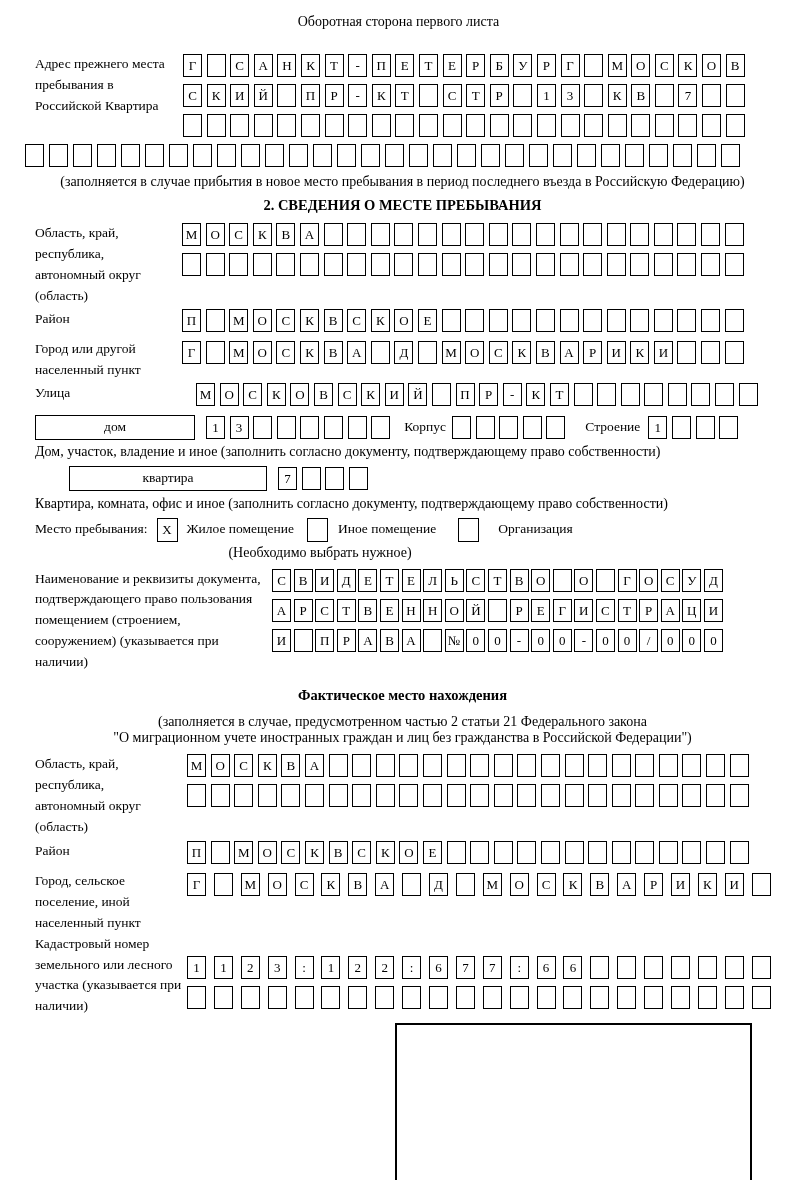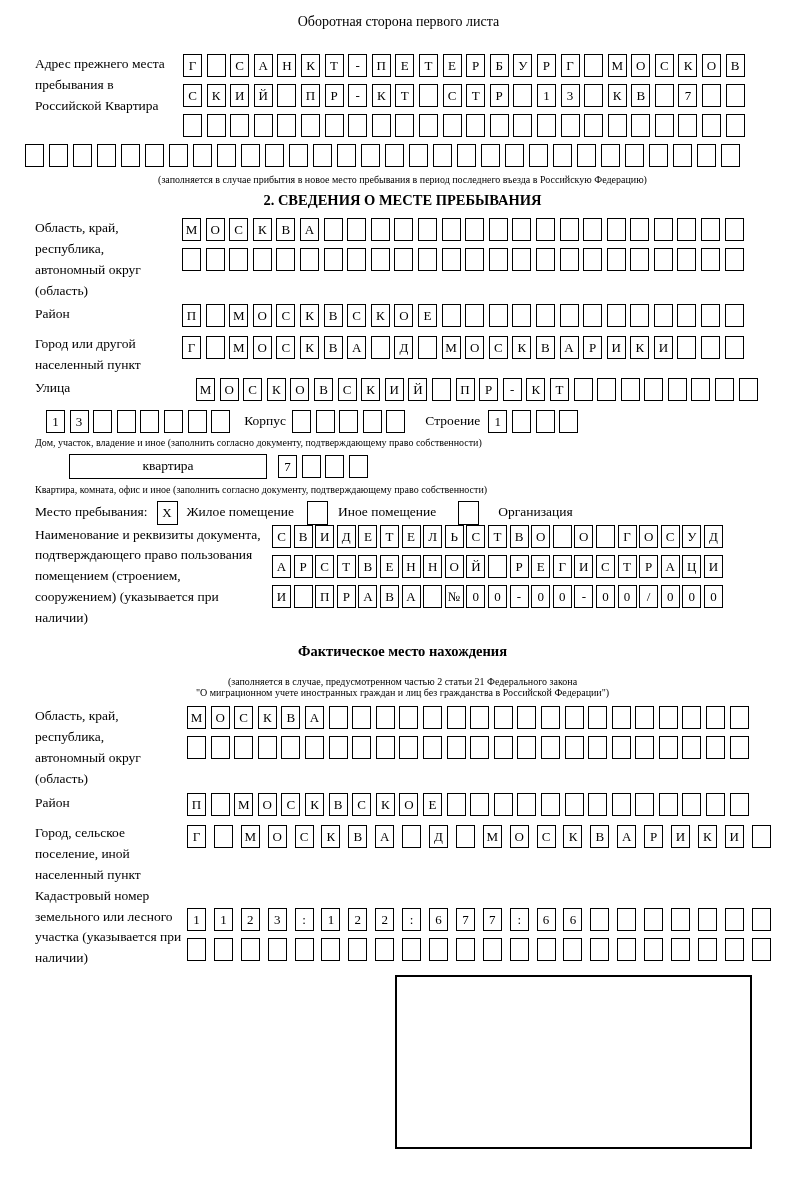--- a/index.html
+++ b/index.html
@@ -22,21 +22,21 @@
   .g22{gap:7.9px;}
   .g21{gap:2.6px;}
   .gs{gap:4.6px;}
   .rowgap{margin-bottom:7px;}
   
   .frow{display:flex;align-items:flex-start;}
   .flabel{flex:none;font-size:13.5px;line-height:1.55;}
   .w147{width:147px;}
   .w152{width:152px;}
   .w237{width:237px;padding-right:8px;box-sizing:border-box;}
-  .caption{font-size:10px;}
+  .caption{font-size:14px;}
   .center{text-align:center;}
   .sect-title{font-weight:bold;font-size:14.5px;text-align:center;}
   .widebox{
     flex:none;border:1.5px solid #000;height:23px;display:flex;
     align-items:center;justify-content:center;font-size:13.5px;background:#fff;
   }
   .checkbox{
     flex:none;width:19px;height:22px;border:1.5px solid #000;
     display:flex;align-items:center;justify-content:center;font-size:13px;
   }
@@ -310,20 +310,21 @@
         <span class="cell"></span>
         <span class="cell"></span>
         <span class="cell"></span>
         <span class="cell"></span>
         <span class="cell"></span>
         <span class="cell"></span>
       </div>
   </div>
 
   <div class="frow" style="align-items:center;margin-top:2px;">
+    <div class="widebox" style="width:158px;">дом</div>
     <div class="cells gs" style="margin-left:11px;">
         <span class="cell">1</span>
         <span class="cell">3</span>
         <span class="cell"></span>
         <span class="cell"></span>
         <span class="cell"></span>
         <span class="cell"></span>
         <span class="cell"></span>
         <span class="cell"></span>
       </div>
@@ -358,20 +359,21 @@
 
   <div class="frow" style="align-items:center;">
     <div class="flabel">Место пребывания:</div>
     <div class="checkbox" style="margin-left:9px;">X</div>
     <div class="flabel" style="margin-left:9px;">Жилое помещение</div>
     <div class="checkbox" style="margin-left:13px;"></div>
     <div class="flabel" style="margin-left:10px;">Иное помещение</div>
     <div class="checkbox" style="margin-left:22px;"></div>
     <div class="flabel" style="margin-left:19px;">Организация</div>
   </div>
+  <div class="caption" style="margin:3px 0 8px 150px;width:270px;text-align:center;">(Необходимо выбрать нужное)</div>
 
   <div class="frow">
     <div class="flabel w237">Наименование и реквизиты документа, подтверждающего право пользования помещением (строением, сооружением) (указывается при наличии)</div>
     <div>
       <div class="cells g21 rowgap">
           <span class="cell">С</span>
           <span class="cell">В</span>
           <span class="cell">И</span>
           <span class="cell">Д</span>
           <span class="cell">Е</span>
@@ -434,21 +436,21 @@
           <span class="cell">0</span>
           <span class="cell">0</span>
           <span class="cell">/</span>
           <span class="cell">0</span>
           <span class="cell">0</span>
           <span class="cell">0</span>
         </div>
     </div>
   </div>
 
-  <div class="sect-title" style="margin:14px 0 16px;font-family:Liberation Serif, serif;">Фактическое место нахождения</div>
+  <div class="sect-title" style="margin:14px 0 10px;font-family:Liberation Serif, serif;">Фактическое место нахождения</div>
   <div class="caption center">(заполняется в случае, предусмотренном частью 2 статьи 21 Федерального закона</div>
   <div class="caption center" style="margin-bottom:8px;">"О миграционном учете иностранных граждан и лиц без гражданства в Российской Федерации")</div>
 
   <div class="frow">
     <div class="flabel w152" style="width:135px;margin-right:17px;">Область, край, республика, автономный округ (область)</div>
     <div>
       <div class="cells g24 rowgap">
           <span class="cell">М</span>
           <span class="cell">О</span>
           <span class="cell">С</span>

